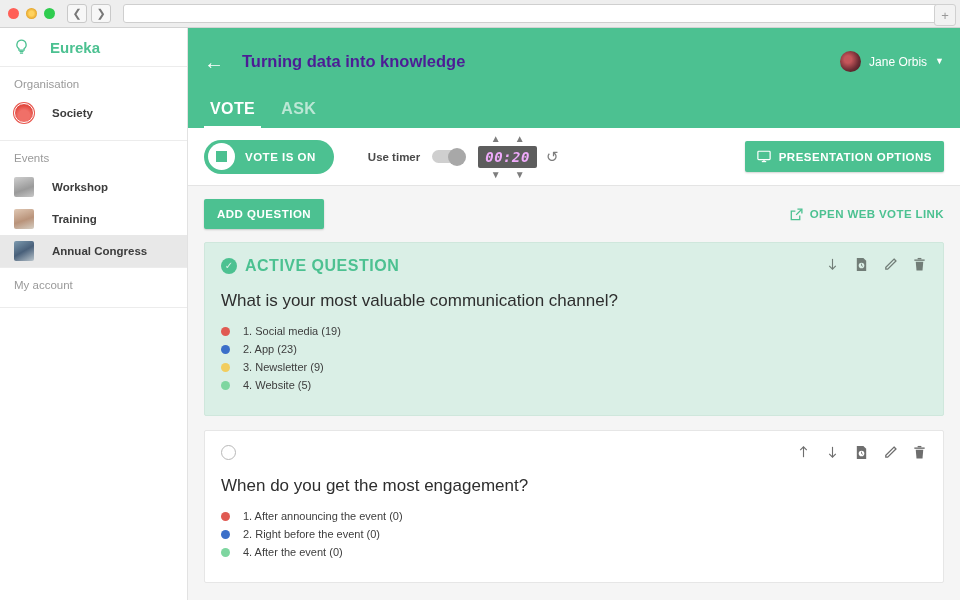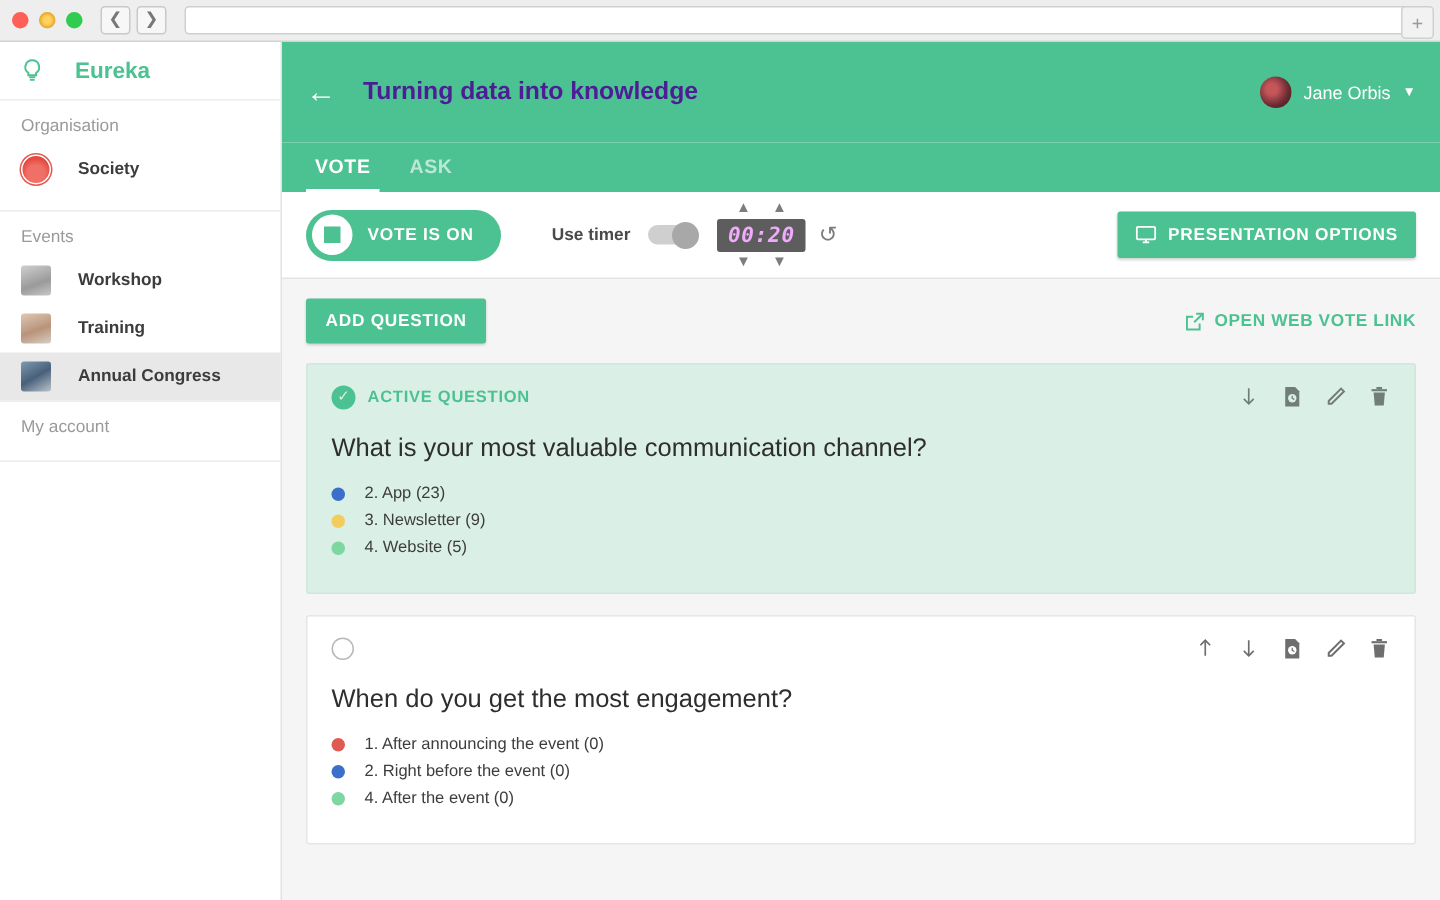--- a/index.html
+++ b/index.html
@@ -142,21 +142,21 @@
   .caret { color: #ffffff; font-size: 9px; line-height: 1; }
 
   .tabbar {
     background: #4cc191;
     height: 33px;
     display: flex; align-items: flex-end;
     padding: 0 16px;
     flex-shrink: 0;
   }
   .tab {
-    font-size: 13px; font-weight: bold; letter-spacing: .4px;
+    font-size: 16px; font-weight: bold; letter-spacing: .4px;
     color: rgba(255,255,255,.62);
     padding: 0 6px 8px 6px;
     margin-right: 14px;
     cursor: pointer;
     border-bottom: 2px solid transparent;
   }
   .tab.active { color: #ffffff; border-bottom-color: #ffffff; }
 
   .votebar {
     background: #ffffff;
@@ -256,21 +256,21 @@
   .status {
     display: flex; align-items: center; gap: 8px;
   }
   .check-badge {
     width: 16px; height: 16px; border-radius: 50%;
     background: #4cc191; color: #daefe6;
     display: flex; align-items: center; justify-content: center;
     font-size: 10px; line-height: 1;
   }
   .status-text {
-    color: #4cc191; font-size: 11px; font-weight: bold; letter-spacing: .5px;
+    color: #4cc191; font-size: 16px; font-weight: bold; letter-spacing: .5px;
   }
   .radio-empty {
     width: 15px; height: 15px; border-radius: 50%;
     border: 1.5px solid #b8b8b8; background: transparent;
     cursor: pointer;
   }
   .card-icons { margin-left: auto; display: flex; align-items: center; gap: 14px; }
   .ico { color: #6e6e6e; cursor: pointer; display: flex; align-items: center; }
   .card.active .ico { color: #717d77; }
   .q-title {
@@ -450,20 +450,24 @@
                   <path d="M6 1h4v1.5H6z"></path>
                   <rect x="2.5" y="2.6" width="11" height="1.5"></rect>
                   <path d="M4 5h8l-.8 9.3H4.8z"></path>
                 </svg>
             </span>
           </span>
         </div>
         <div class="q-title">What is your most valuable communication channel?</div>
         <div class="opts">
           <div class="opt">
+            <span class="bullet" style="background:#e05a52"></span>
+            <span class="opt-text">1. Social media (19)</span>
+          </div>
+          <div class="opt">
             <span class="bullet" style="background:#3b6fc9"></span>
             <span class="opt-text">2. App (23)</span>
           </div>
           <div class="opt">
             <span class="bullet" style="background:#f2cd5e"></span>
             <span class="opt-text">3. Newsletter (9)</span>
           </div>
           <div class="opt">
             <span class="bullet" style="background:#7ed6a0"></span>
             <span class="opt-text">4. Website (5)</span>

